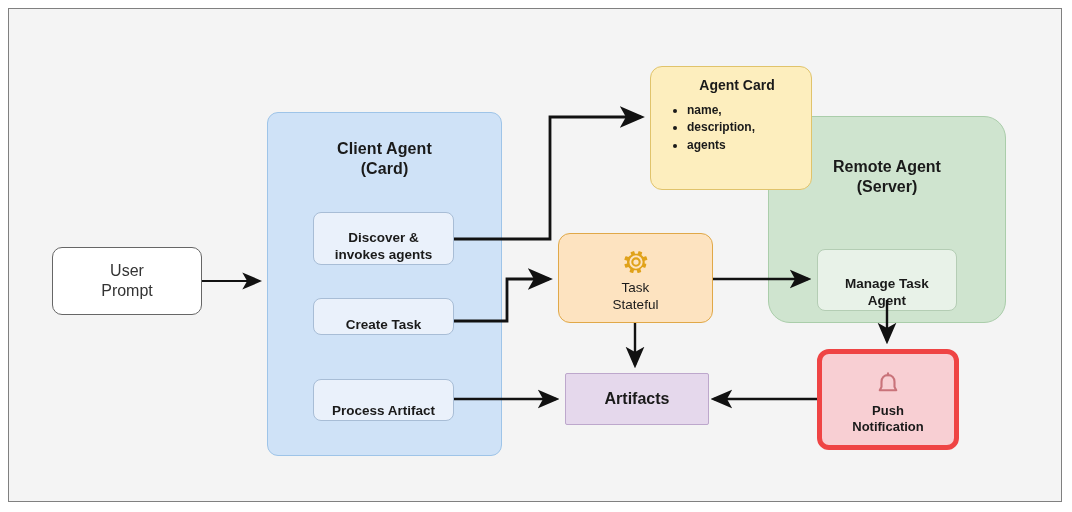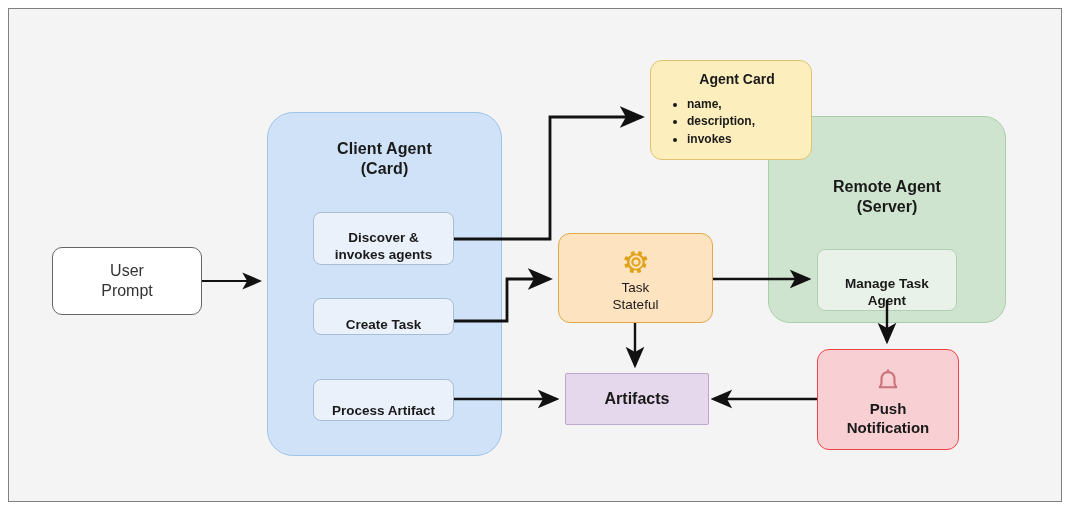--- a/index.html
+++ b/index.html
@@ -33,36 +33,36 @@
     text-align:center;
     color:#1a1a1a;
     line-height:1.22;
   }
 
   
   .client-agent{
     left:267px;top:112px;width:235px;height:344px;
     background:#cfe2f7;
     border:1px solid #9ec4e8;
-    border-radius:26px;
+    border-radius:11px;
     justify-content:flex-start;
     padding-top:26px;
     z-index:1;
   }
   .client-agent .title{
     font-size:16px;font-weight:bold;letter-spacing:.1px;
   }
 
   .remote-agent{
     left:768px;top:116px;width:238px;height:207px;
     background:#cfe4cf;
     border:1px solid #aacdaa;
     border-radius:22px;
     justify-content:flex-start;
-    padding-top:60px;
+    padding-top:40px;
     z-index:1;
   }
   .remote-agent .title{
     font-size:16px;font-weight:bold;
   }
 
   
   .subbox{
     position:absolute;
     box-sizing:border-box;
@@ -90,21 +90,21 @@
 
   
   .user-prompt{
     left:52px;top:247px;width:150px;height:68px;
     background:#ffffff;border:1px solid #666666;border-radius:10px;
     font-size:16px;font-weight:normal;color:#333333;
     z-index:2;
   }
 
   .agent-card{
-    left:650px;top:60px;width:162px;height:100px;
+    left:650px;top:66px;width:162px;height:124px;
     background:#fdeebe;border:1px solid #e0c36b;border-radius:12px;
     align-items:flex-start;justify-content:flex-start;
     padding:10px 12px 10px 16px;
     z-index:5;
     text-align:left;
   }
   .agent-card .card-title{
     font-size:14px;font-weight:bold;width:100%;text-align:center;
     padding-left:4px;
   }
@@ -127,22 +127,22 @@
 
   .artifacts{
     left:565px;top:373px;width:144px;height:52px;
     background:#e5d8ec;border:1px solid #bda7cc;border-radius:2px;
     font-size:16px;font-weight:bold;
     z-index:4;
   }
 
   .push-notification{
     left:817px;top:349px;width:142px;height:101px;
-    background:#f8cfd3;border:1px solid #ef4444;border-radius:12px;
-    font-size:15px;font-weight:bold;
+    background:#f8cfd3;border:5px solid #ef4444;border-radius:12px;
+    font-size:13px;font-weight:bold;
     z-index:4;
     padding-top:6px;
   }
   .push-notification .bell{margin-bottom:2px;line-height:0;}
 
   
   #wires{
     position:absolute;left:0;top:0;width:1072px;height:512px;
     z-index:6;pointer-events:none;
   }
@@ -195,21 +195,21 @@
       <span>User</span><br>
       <span>Prompt</span>
     </span>
   </div>
 
   <div class="node agent-card">
     <div class="card-title">Agent Card</div>
     <ul>
       <li>name,</li>
       <li>description,</li>
-      <li>invokes</li>
+      <li>agents</li>
     </ul>
   </div>
 
   <div class="node task-stateful">
     <span class="gear">
       <svg width="30" height="30" viewBox="0 0 24 24" aria-hidden="true">
         <path fill="#e0a21a" d="M12 8.2a3.8 3.8 0 1 0 0 7.6 3.8 3.8 0 0 0 0-7.6zm0 5.9a2.1 2.1 0 1 1 0-4.2 2.1 2.1 0 0 1 0 4.2z"></path>
         <path fill="#e0a21a" d="M20.6 13.6l-1.7-.5a7 7 0 0 0 0-2.2l1.7-.5a.6.6 0 0 0 .4-.8l-.6-1.8a.6.6 0 0 0-.8-.4l-1.7.6a7 7 0 0 0-1.6-1.6l.6-1.7a.6.6 0 0 0-.4-.8l-1.8-.6a.6.6 0 0 0-.8.4l-.5 1.7a7 7 0 0 0-2.2 0l-.5-1.7a.6.6 0 0 0-.8-.4l-1.8.6a.6.6 0 0 0-.4.8l.6 1.7A7 7 0 0 0 5.9 8l-1.7-.6a.6.6 0 0 0-.8.4l-.6 1.8a.6.6 0 0 0 .4.8l1.7.5a7 7 0 0 0 0 2.2l-1.7.5a.6.6 0 0 0-.4.8l.6 1.8a.6.6 0 0 0 .8.4l1.7-.6a7 7 0 0 0 1.6 1.6l-.6 1.7a.6.6 0 0 0 .4.8l1.8.6a.6.6 0 0 0 .8-.4l.5-1.7a7 7 0 0 0 2.2 0l.5 1.7a.6.6 0 0 0 .8.4l1.8-.6a.6.6 0 0 0 .4-.8l-.6-1.7a7 7 0 0 0 1.6-1.6l1.7.6a.6.6 0 0 0 .8-.4l.6-1.8a.6.6 0 0 0-.4-.8zM12 17.3a5.3 5.3 0 1 1 0-10.6 5.3 5.3 0 0 1 0 10.6z"></path>
       </svg>
     </span>

